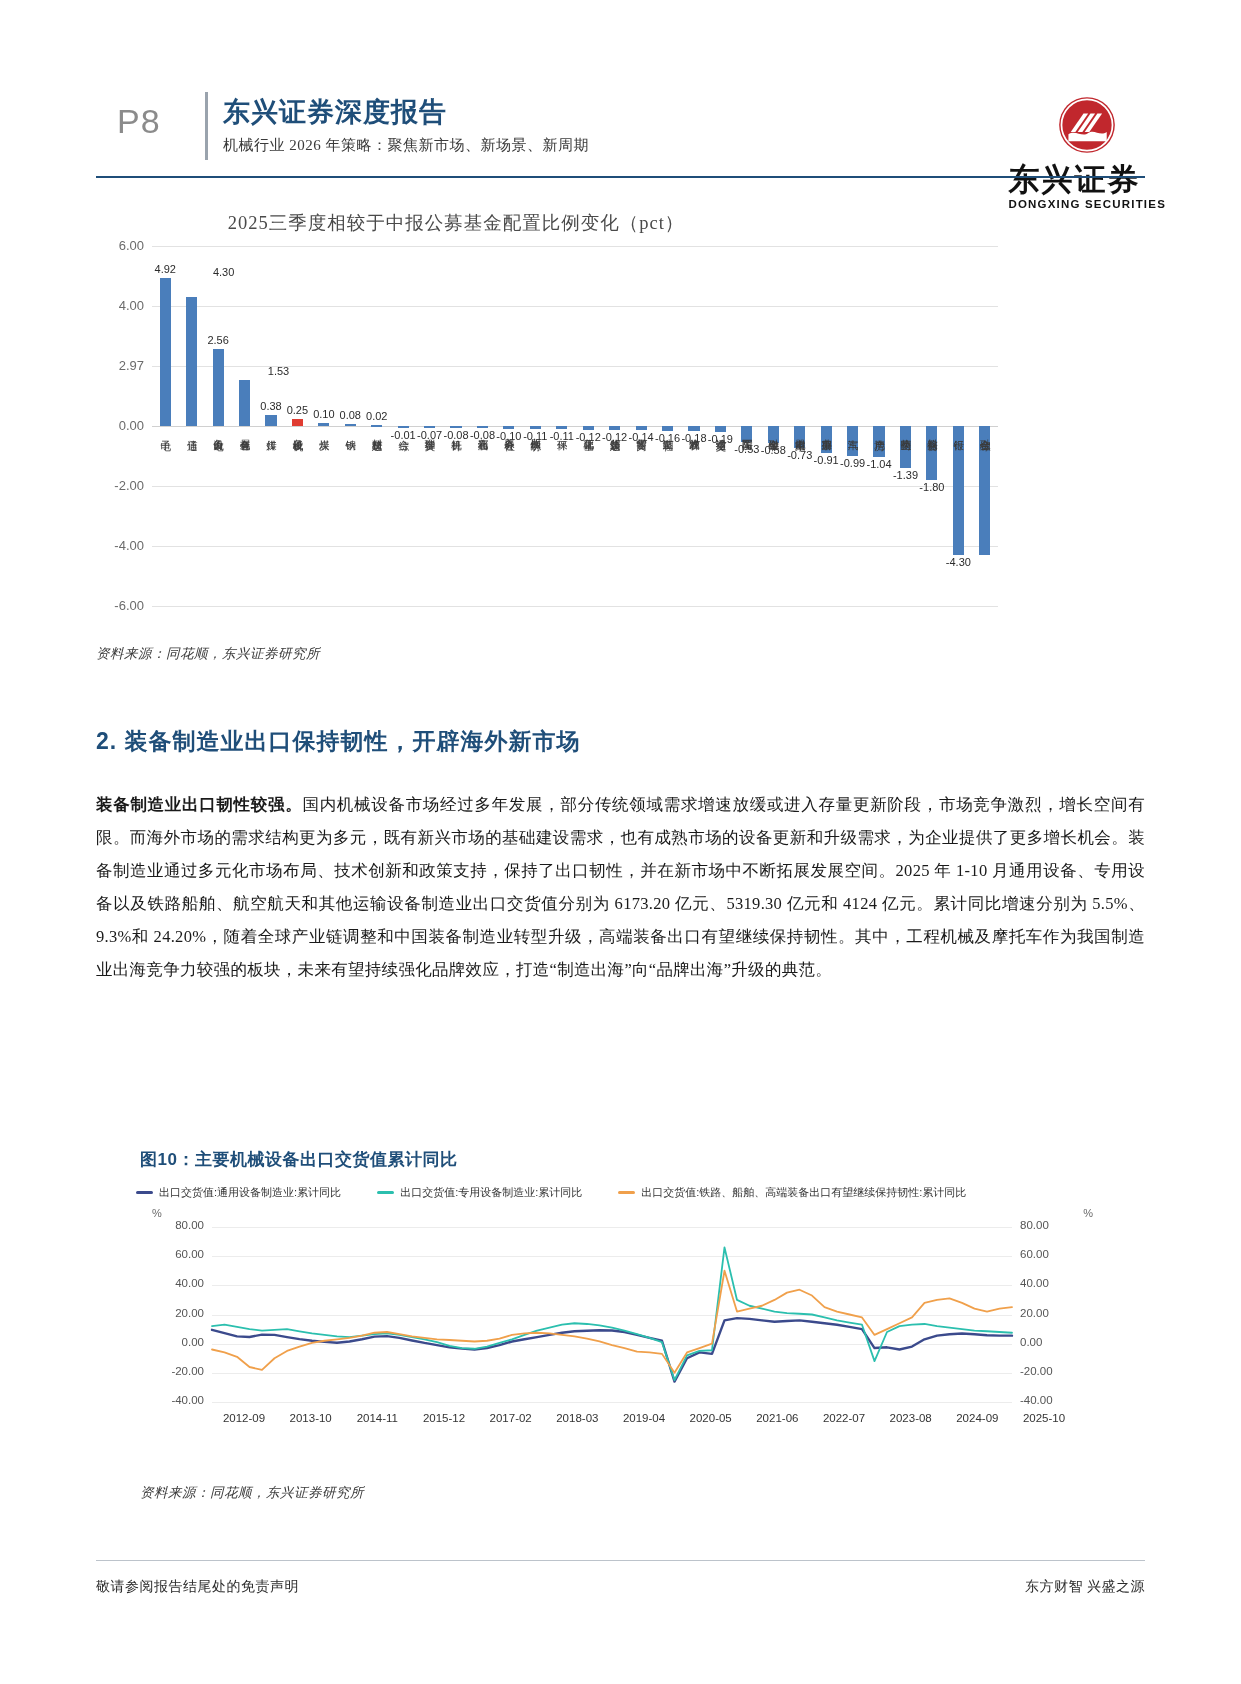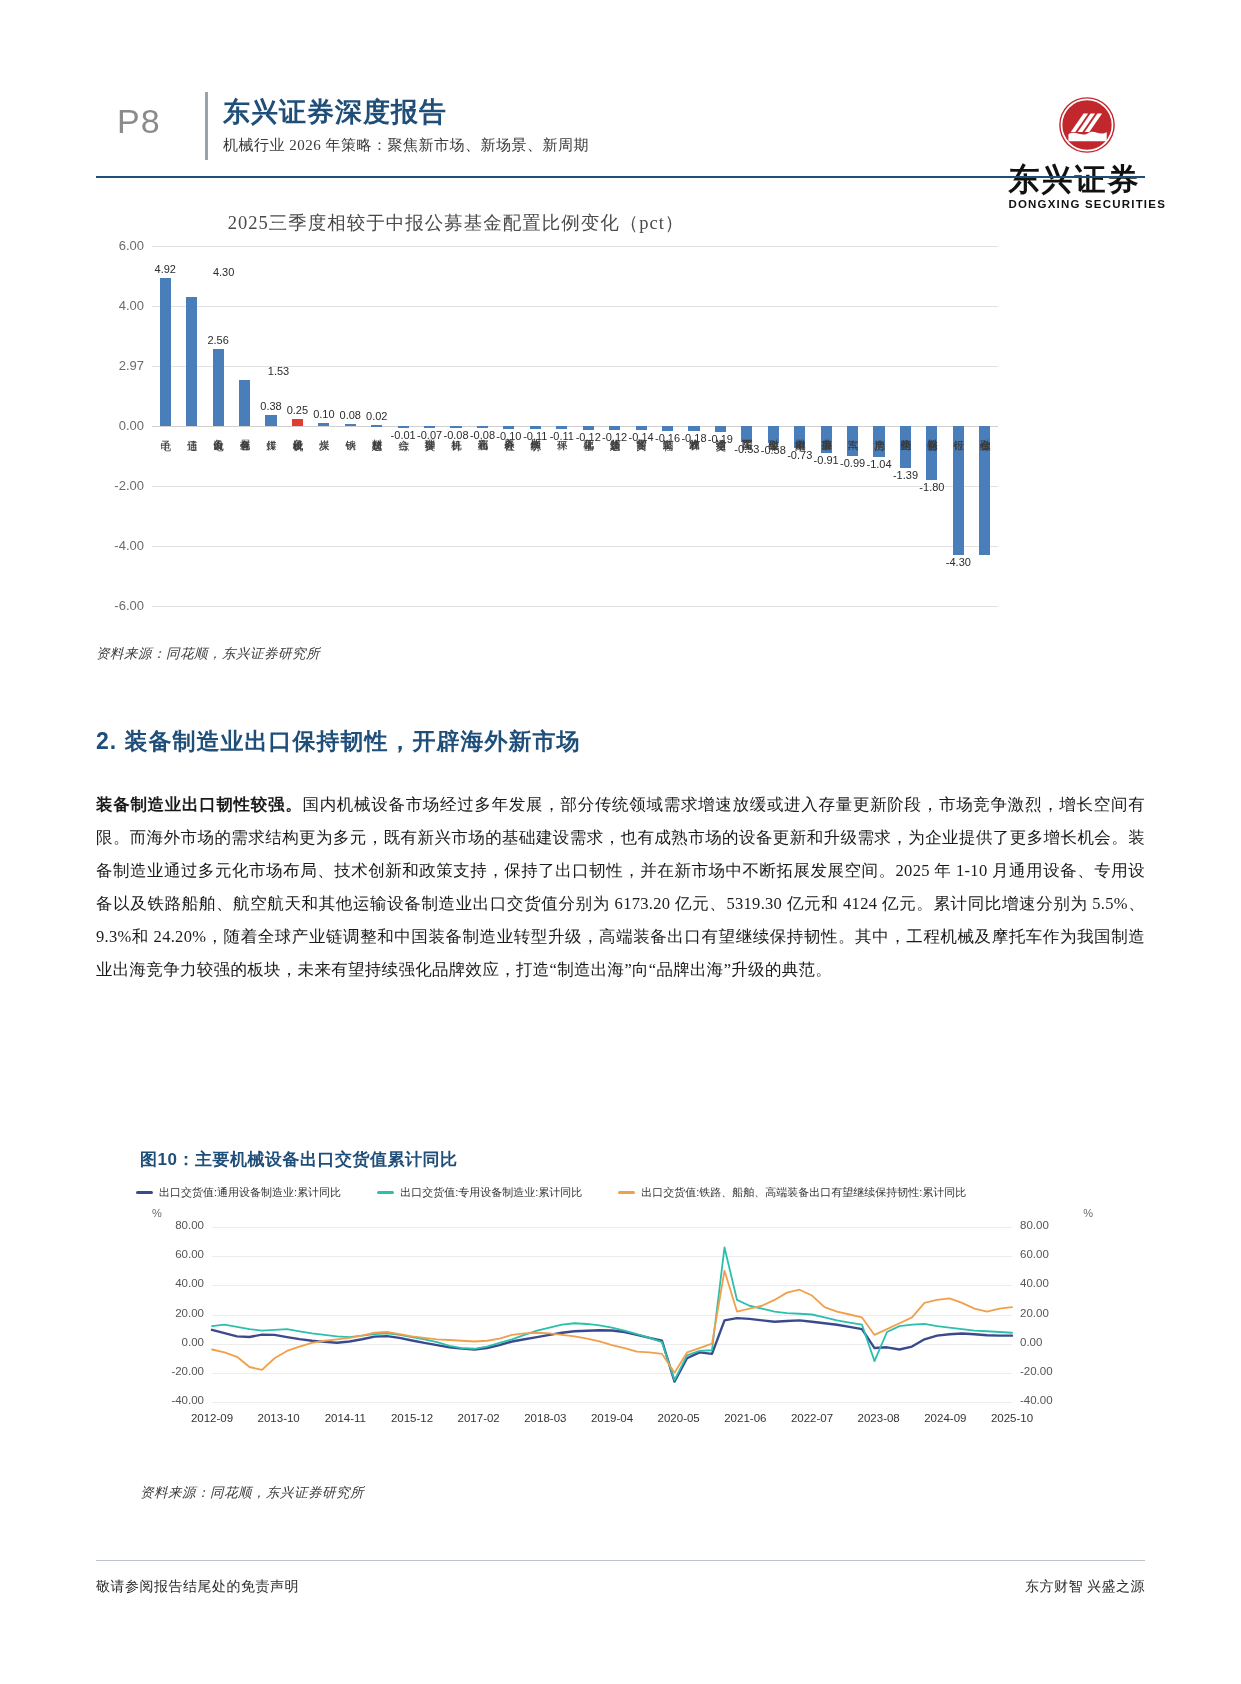--- a/index.html
+++ b/index.html
@@ -85,21 +85,21 @@
   }
   .lc{position:absolute;left:96px;top:1185px;width:1049px;height:270px;}
   .lc-legend{position:absolute;left:40px;top:0;width:1000px;display:flex;gap:36px;align-items:center;text-align:right;}
   .lg{display:flex;align-items:center;gap:6px;font-family:"Liberation Sans",sans-serif;font-size:11px;color:#333;white-space:nowrap;}
   .lg i{display:inline-block;width:17px;height:3px;border-radius:2px;}
   .lc-unitL{position:absolute;left:56px;top:22px;font-family:"Liberation Sans",sans-serif;font-size:11px;color:#6b6b6b;}
   .lc-unitR{position:absolute;right:52px;top:22px;font-family:"Liberation Sans",sans-serif;font-size:11px;color:#6b6b6b;}
   .lc-grid{position:absolute;left:116px;width:800px;height:1px;background:#ececec;}
   .lc-yl{position:absolute;font-family:"Liberation Sans",sans-serif;font-size:11.5px;color:#555;text-align:right;width:56px;}
   .lc-yr{position:absolute;font-family:"Liberation Sans",sans-serif;font-size:11.5px;color:#555;text-align:left;width:56px;}
-  .lc-xl{position:absolute;font-family:"Liberation Sans",sans-serif;font-size:11.5px;color:#333;transform:translateX(-50%);white-space:nowrap;}
+  .lc-xl{position:absolute;font-family:"Liberation Sans",sans-serif;font-size:11.5px;color:#333;transform:translateX(-50%);white-space:nowrap;margin-left:32px;}
   .src2{
     position:absolute;left:140px;top:1484px;font-family:"Liberation Serif",serif;
     font-size:13.5px;color:#3a3a3a;letter-spacing:.5px;font-style:italic;
   }
 
   
   .ftr-line{position:absolute;left:96px;top:1560px;width:1049px;height:1px;background:#bcc3cb;}
   .ftr-l{
     position:absolute;left:96px;top:1578px;font-family:"Liberation Serif",serif;
     font-size:14px;color:#2b2b2b;letter-spacing:.5px;

